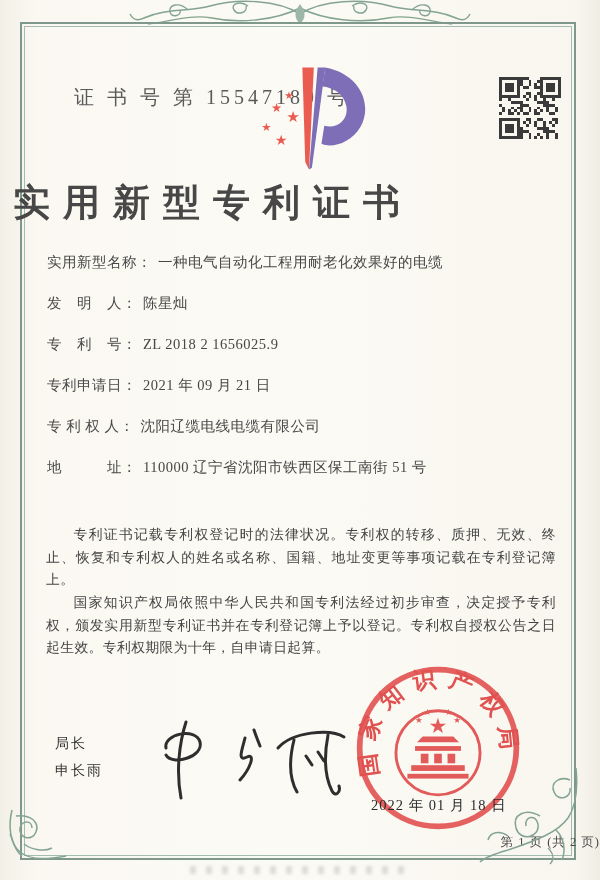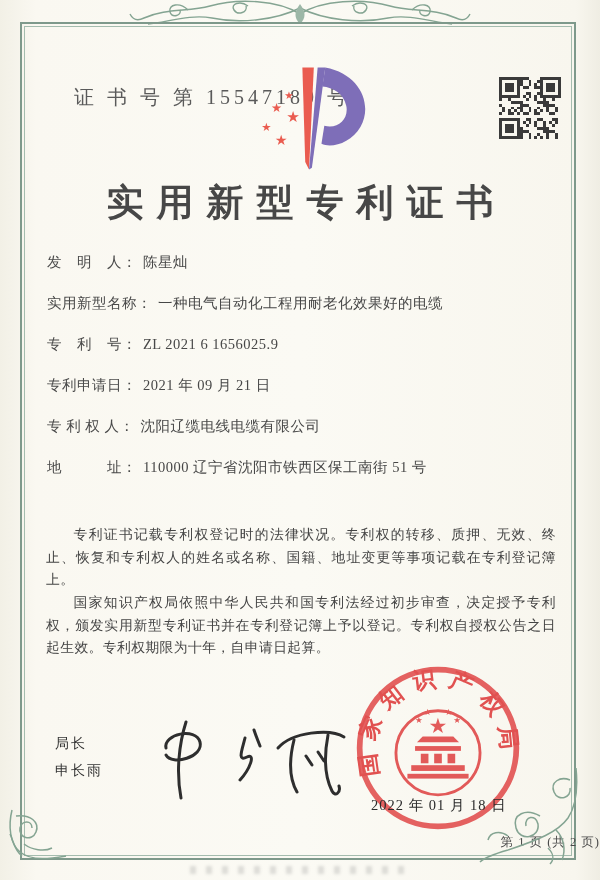--- a/index.html
+++ b/index.html
@@ -11,21 +11,21 @@
   }
   .sheet{position:absolute;inset:0;background:linear-gradient(90deg,#f2f0e6 0,#faf8f1 6%,#fbfaf4 50%,#f8f6ee 96%,#efede3 100%);}
   
   .frame-outer{position:absolute;left:20px;top:22px;right:24px;bottom:20px;border:2px solid #7e998b;}
   .frame-inner{position:absolute;inset:2px;border:1px solid #a4bcae;}
   
   .top-ornament{position:absolute;left:128px;top:-2px;width:344px;height:30px;}
   .cert-no{position:absolute;left:74px;top:84px;font-size:20px;letter-spacing:4px;color:#5a5a5a;}
   .cnipa-logo{position:absolute;left:248px;top:60px;width:124px;height:118px;}
   .qr{position:absolute;left:499px;top:77px;width:62px;height:62px;}
-  .title{position:absolute;left:0;right:0;top:178px;margin:0;text-align:center;
+  .title{position:absolute;left:0;right:0;top:178px;margin:0;text-align:left;
     font-size:37px;font-weight:600;color:#474747;letter-spacing:13px;text-indent:13px;}
   .fields{position:absolute;left:47px;top:253px;right:40px;font-size:14.5px;color:#474747;}
   .field-row{height:20px;margin-bottom:21px;white-space:nowrap;letter-spacing:0.5px;}
   .flabel{color:#4a4a4a;}
   .fvalue{margin-left:6px;}
   .pair2{margin-left:40px;}
   .body-text{position:absolute;left:46px;right:44px;top:524px;font-size:13.8px;line-height:1.64;
     text-align:justify;color:#454545;}
   .body-text p{margin:0;text-indent:2em;letter-spacing:0.4px;}
   .sig-block{position:absolute;left:55px;top:735px;font-size:14px;color:#333;font-family:"Liberation Sans","DejaVu Sans",sans-serif;}
@@ -286,27 +286,27 @@
       <rect x="12" y="20" width="1" height="1" fill="#3a3a3a"></rect>
       <rect x="14" y="20" width="1" height="1" fill="#3a3a3a"></rect>
       <rect x="16" y="20" width="1" height="1" fill="#3a3a3a"></rect>
       <rect x="19" y="20" width="1" height="1" fill="#3a3a3a"></rect>
     </svg>
 
   <h1 class="title">实用新型专利证书</h1>
 
   <div class="fields">
     <div class="field-row">
+      <span class="flabel">实用新型名称：</span><span class="fvalue">一种电气自动化工程用耐老化效果好的电缆</span>
+    </div>
+    <div class="field-row">
       <span class="flabel">发　明　人：</span><span class="fvalue">陈星灿</span>
     </div>
     <div class="field-row">
-      <span class="flabel">实用新型名称：</span><span class="fvalue">一种电气自动化工程用耐老化效果好的电缆</span>
-    </div>
-    <div class="field-row">
-      <span class="flabel">专　利　号：</span><span class="fvalue">ZL 2021 6 1656025.9</span>
+      <span class="flabel">专　利　号：</span><span class="fvalue">ZL 2018 2 1656025.9</span>
     </div>
     <div class="field-row">
       <span class="flabel">专利申请日：</span><span class="fvalue">2021 年 09 月 21 日</span>
     </div>
     <div class="field-row">
       <span class="flabel">专 利 权 人：</span><span class="fvalue">沈阳辽缆电线电缆有限公司</span>
     </div>
     <div class="field-row">
       <span class="flabel">地　　　址：</span><span class="fvalue">110000 辽宁省沈阳市铁西区保工南街 51 号</span>
     </div>

